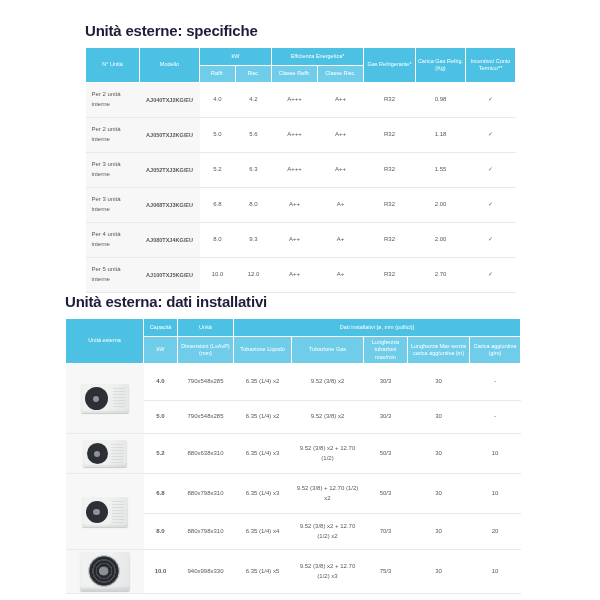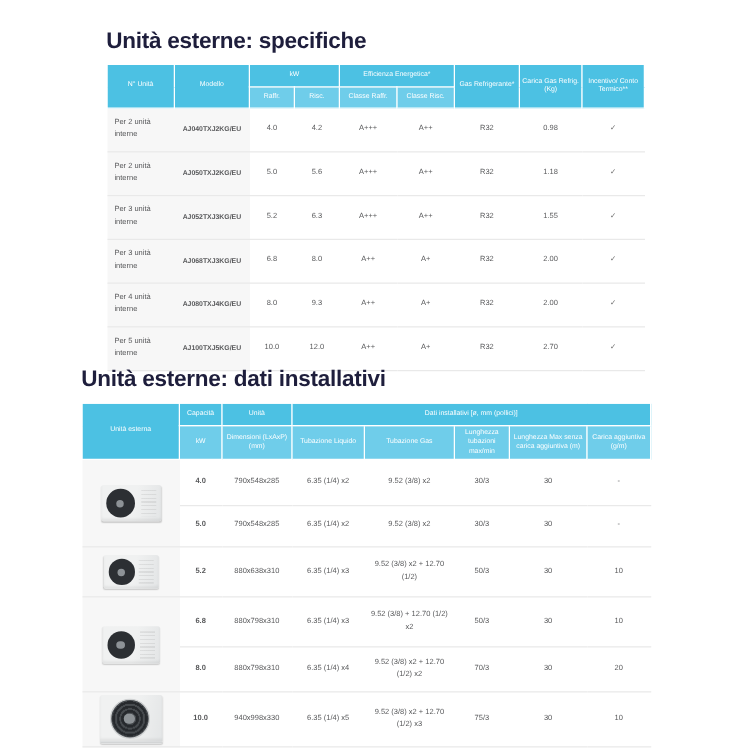--- a/index.html
+++ b/index.html
@@ -5,21 +5,21 @@
   html,body{margin:0;padding:0;}
   body{
     width:600px;height:600px;background:#ffffff;position:relative;
     font-family:"Liberation Sans", sans-serif;
     -webkit-font-smoothing:antialiased;
   }
   .sec{position:absolute;}
   .sec1{left:85px;top:22px;width:430px;}
   .sec2{left:65px;top:293px;width:455px;}
   h2.title{
-    margin:0 0 8px 0;font-size:18px;font-weight:bold;color:#1e1e3c;
+    margin:0 0 8px 0;font-size:15px;font-weight:bold;color:#1e1e3c;
     letter-spacing:-0.2px;
   }
   table.t{border-collapse:collapse;table-layout:fixed;width:100%;}
   table.t thead th{
     background:#4cc1e3;color:#ffffff;font-weight:normal;font-size:5.5px;
     line-height:1.35;border:1px solid #ffffff;padding:2px 1px;text-align:center;
     vertical-align:middle;
   }
   table.t thead tr.sub th{background:#6fcdea;}
   table.t thead tr:first-child th{height:13px;}
@@ -164,21 +164,21 @@
         <td>A+</td>
         <td>R32</td>
         <td>2.70</td>
         <td class="c-check">✓</td>
       </tr>
     </tbody>
   </table>
 </section>
 
 <section class="sec sec2">
-  <h2 class="title">Unità esterne: dati installativi</h2>
+  <h2 class="title">Unità esterna: dati installativi</h2>
   <table class="t t2">
     <colgroup>
       <col style="width:78px">
         <col style="width:34px">
         <col style="width:56px">
       <col style="width:58px">
         <col style="width:72px">
         <col style="width:44px">
       <col style="width:62px">
         <col style="width:51px">

